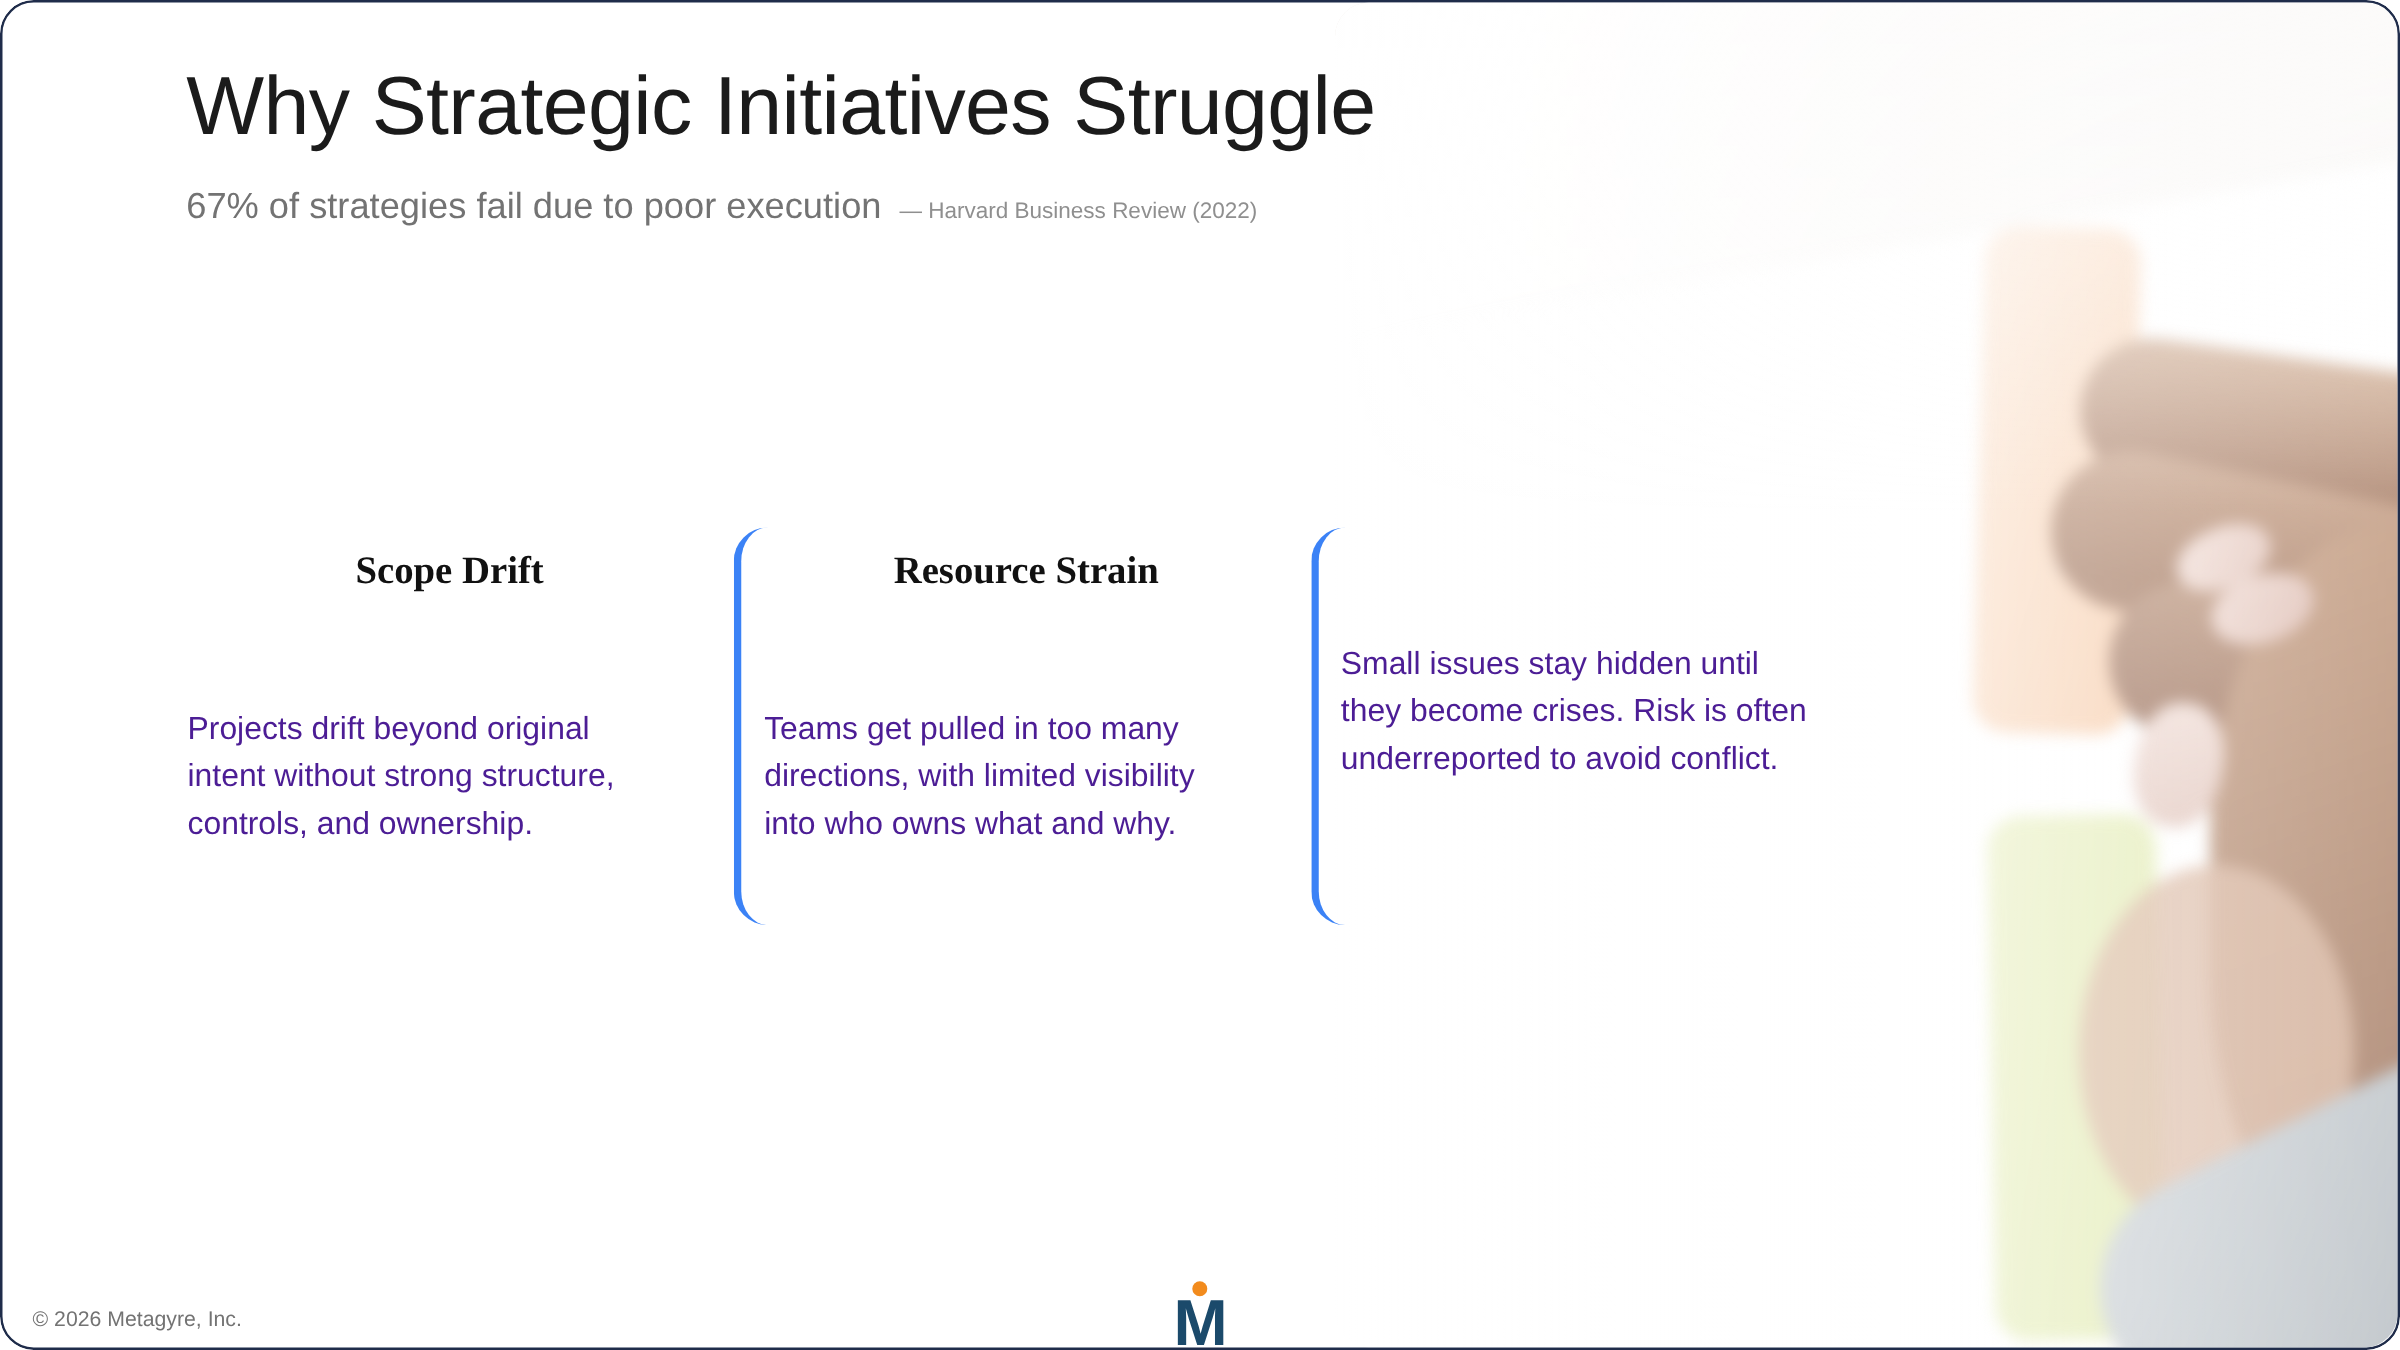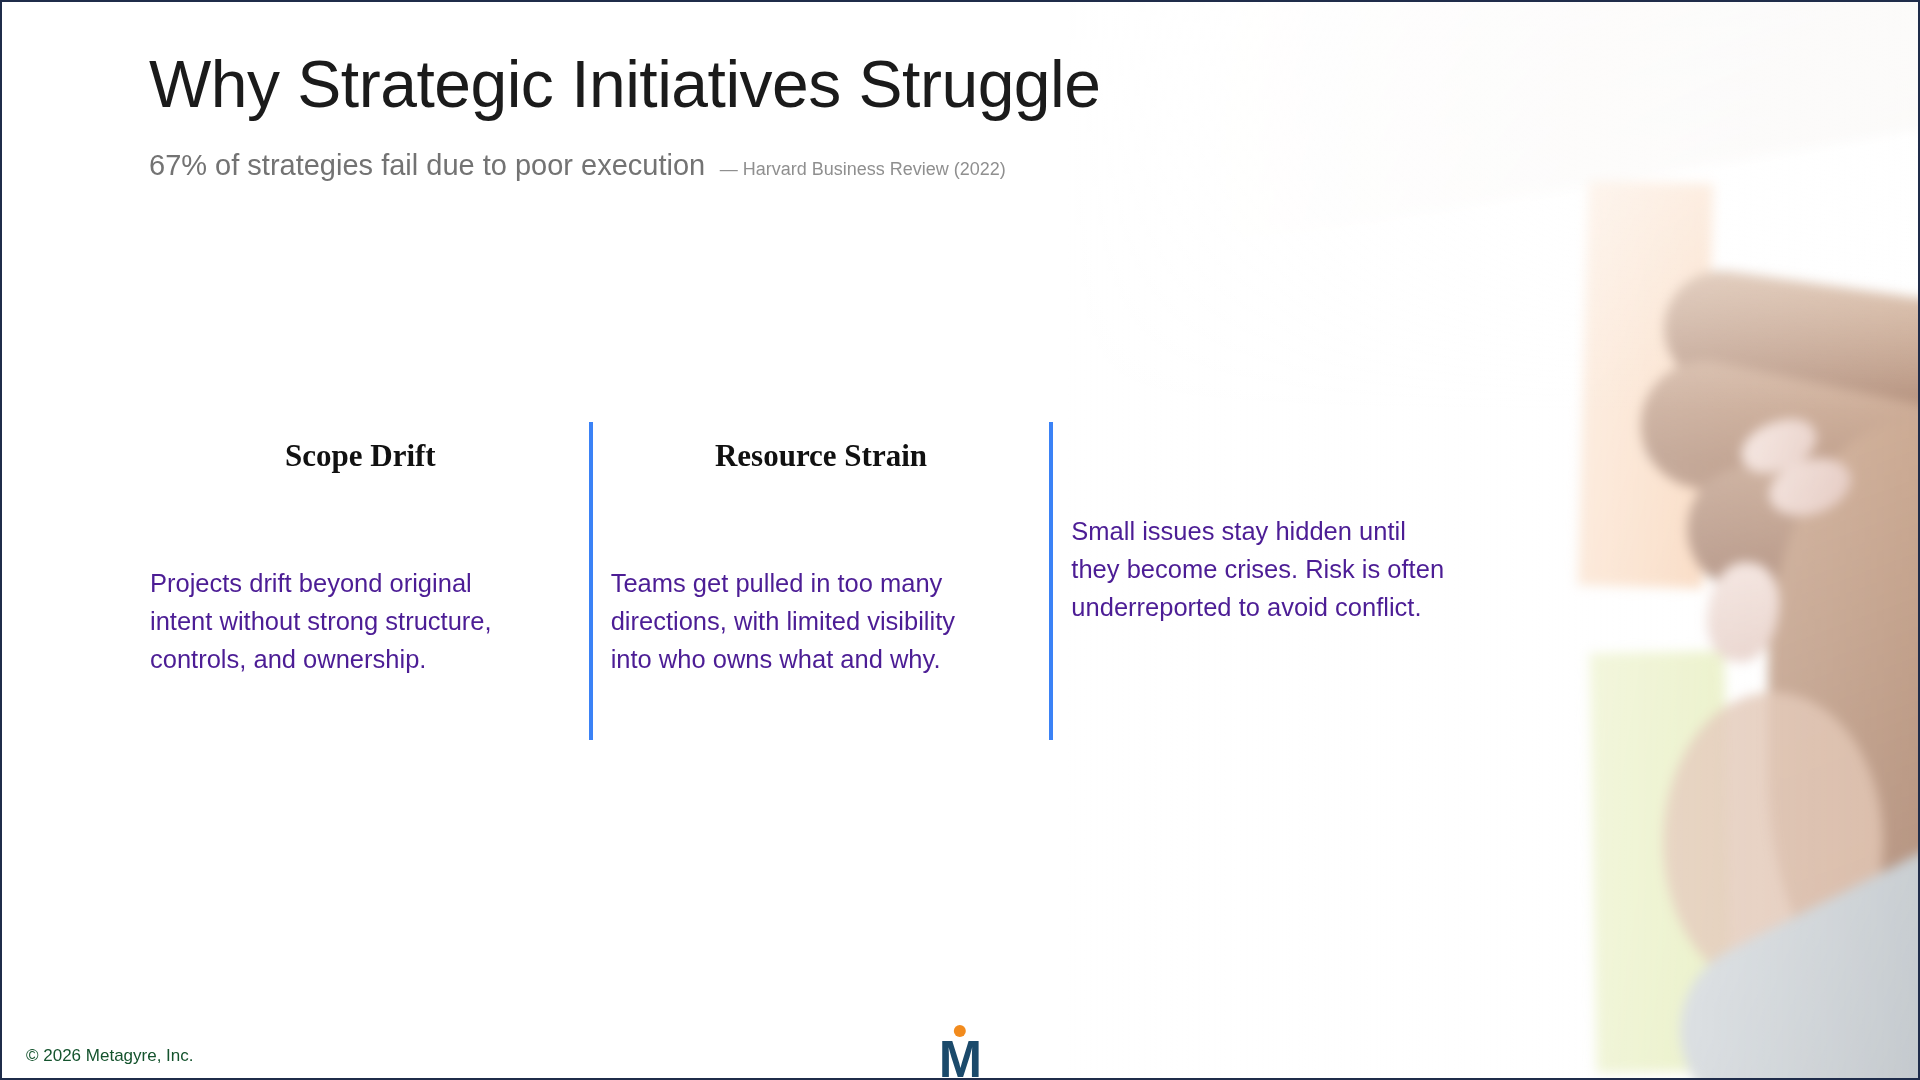--- a/index.html
+++ b/index.html
@@ -1,15 +1,15 @@
 <!DOCTYPE html>
 <html><head>
 <meta charset="utf-8">
 <style>
-  * { box-sizing: border-box; }
+  * { box-sizing: border-box; border-radius: 27px; }
   html, body { margin: 0; padding: 0; background: #ffffff; }
   body { font-family: "Liberation Sans", sans-serif; }
 
   #slide {
     position: relative;
     width: 1920px;
     height: 1080px;
     background: #ffffff;
     border: 2px solid #1f2c4a;
     overflow: hidden;
@@ -137,42 +137,42 @@
     margin-left: 10px;
   }
 
   .columns {
     position: absolute;
     left: 130px; top: 420px;
     width: 1378px; height: 318px;
     display: flex;
   }
   .col { flex: 1 1 0; padding: 0 18px; }
-  .col + .col { border-left: 4px solid #3b82f6; }
+  .col + .col { border-left: 6px solid #3b82f6; }
   .col h3 {
     margin: 16px 0 0 0;
     font-size: 31px;
     font-weight: 700;
     color: #111111;
     text-align: center;
     font-family: Liberation Serif, serif;
   }
   .col p {
     margin: 90px 0 0 0;
     font-size: 25.5px;
     line-height: 38px;
     color: #4c1d95;
     white-space: pre-line;
   }
 
   .footer {
     position: absolute;
     left: 24px; bottom: 12px;
     font-size: 17px;
-    color: #14532d;
+    color: #737373;
     z-index: 2;
   }
 
   .logo {
     position: absolute;
     left: 50%; bottom: 0;
     transform: translateX(-50%);
     text-align: center;
     z-index: 2;
   }

